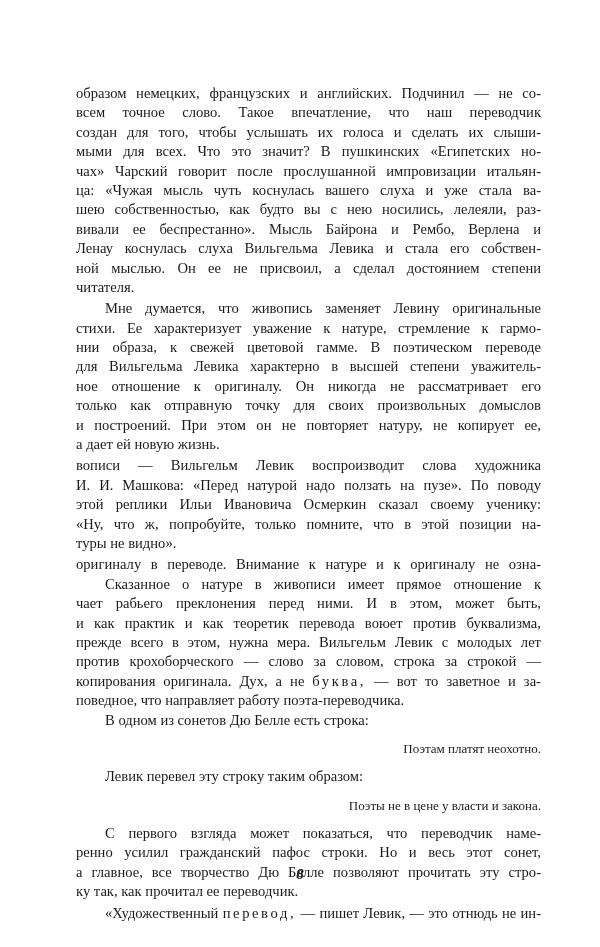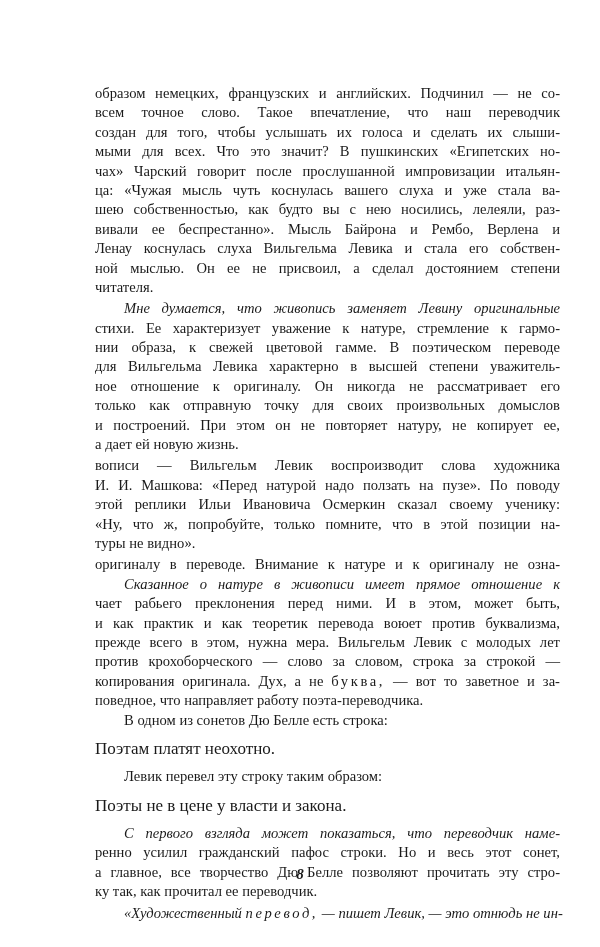--- a/index.html
+++ b/index.html
@@ -10,47 +10,46 @@
   body {
     width: 600px;
     height: 947px;
     position: relative;
     overflow: hidden;
     font-family: "Liberation Serif", "DejaVu Serif", serif;
     color: #1a1a1a;
   }
   .page {
     position: absolute;
-    left: 95px;
+    left: 76px;
     top: 84px;
     width: 465px;
   }
   .line {
     display: block;
     height: 19.4px;
     line-height: 19.4px;
     font-size: 14.6px;
     white-space: nowrap;
     text-align: justify;
     text-align-last: justify;
   }
   .line.last {
     text-align-last: left;
   }
   .line.indent {
     padding-left: 29px;
-    font-style: italic;
   }
   .para-gap {
     height: 2px;
   }
   .verse {
     display: block;
-    text-align: left;
-    font-size: 17px;
+    text-align: right;
+    font-size: 13px;
     height: 19.4px;
     line-height: 19.4px;
     margin: 9px 0 9px 0;
   }
   .intro {
     display: block;
     font-size: 14.6px;
     height: 19.4px;
     line-height: 19.4px;
     padding-left: 29px;

